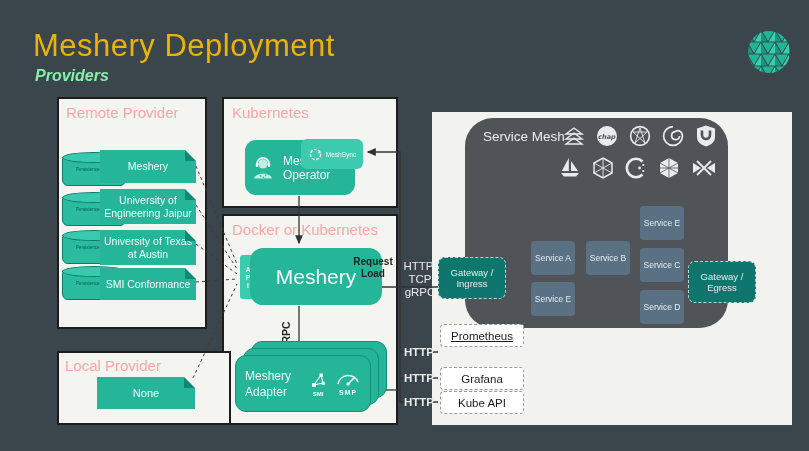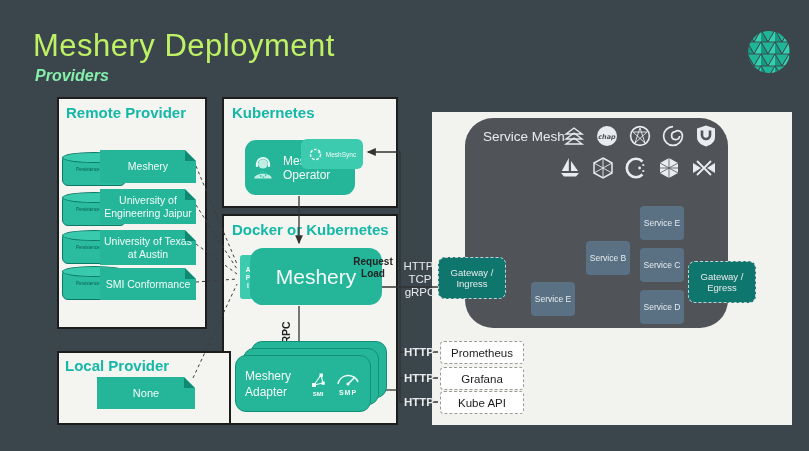--- a/index.html
+++ b/index.html
@@ -3,25 +3,25 @@
 <meta charset="utf-8">
 <style>
   html,body{margin:0;padding:0;background:#2c343a;}
   #slide{
     position:relative;width:809px;height:451px;overflow:hidden;
     background:#3b454c;
     font-family:"Liberation Sans","DejaVu Sans",sans-serif;
   }
   .abs{position:absolute;}
   
-  .title{left:33px;top:28px;font-size:31px;color:#bef264;letter-spacing:.5px;}
+  .title{left:33px;top:28px;font-size:31px;color:#eab308;letter-spacing:.5px;}
   .subtitle{left:35px;top:67px;font-size:16px;font-style:italic;color:#86efac;font-weight:bold;}
   
   .panel{background:#f4f4f1;border:2px solid #1d1d1d;box-sizing:border-box;}
-  .panel-h{font-size:15px;font-weight:bold;color:#14b8a6;}
+  .panel-h{font-size:15px;font-weight:normal;color:#fca5a5;}
   .rightpanel{background:#f2f2ef;}
   
   .teal{background:#25b69a;color:#f3fbf9;}
   .fold{clip-path:polygon(0 0,calc(100% - 11px) 0,100% 11px,100% 100%,0 100%);}
   .fold::after{content:"";position:absolute;top:0;right:0;width:11px;height:11px;
     background:#0f8a72;clip-path:polygon(0 0,100% 100%,0 100%);}
   .itm{display:flex;align-items:center;justify-content:center;text-align:center;
     font-size:10.5px;line-height:12.5px;padding:2px 4px;box-sizing:border-box;}
   
   .cyl{width:64px;height:30px;background:#2bbc9f;border:1.5px solid #0c7a66;border-radius:4px 4px 6px 6px;
@@ -294,23 +294,24 @@
       <div>Ingress</div>
     </div>
   </div>
   <div class="abs gw" style="left:688px;top:261px;width:68px;height:42px;">
     <div>
       <div>Gateway /</div>
       <div>Egress</div>
     </div>
   </div>
 
+  <div class="abs svc" style="left:531px;top:241px;">Service A</div>
   <div class="abs svc" style="left:586px;top:241px;">Service B</div>
   <div class="abs svc" style="left:640px;top:206px;">Service E</div>
   <div class="abs svc" style="left:640px;top:248px;">Service C</div>
   <div class="abs svc" style="left:640px;top:290px;">Service D</div>
   <div class="abs svc" style="left:531px;top:282px;">Service E</div>
 
-  <div class="abs mon" style="left:440px;top:341px;">Prometheus</div>
+  <div class="abs mon" style="left:440px;top:324px;text-decoration:underline;">Prometheus</div>
   <div class="abs mon" style="left:440px;top:367px;">Grafana</div>
   <div class="abs mon" style="left:440px;top:391px;">Kube API</div>
 
 </div>
 
 </body></html>

